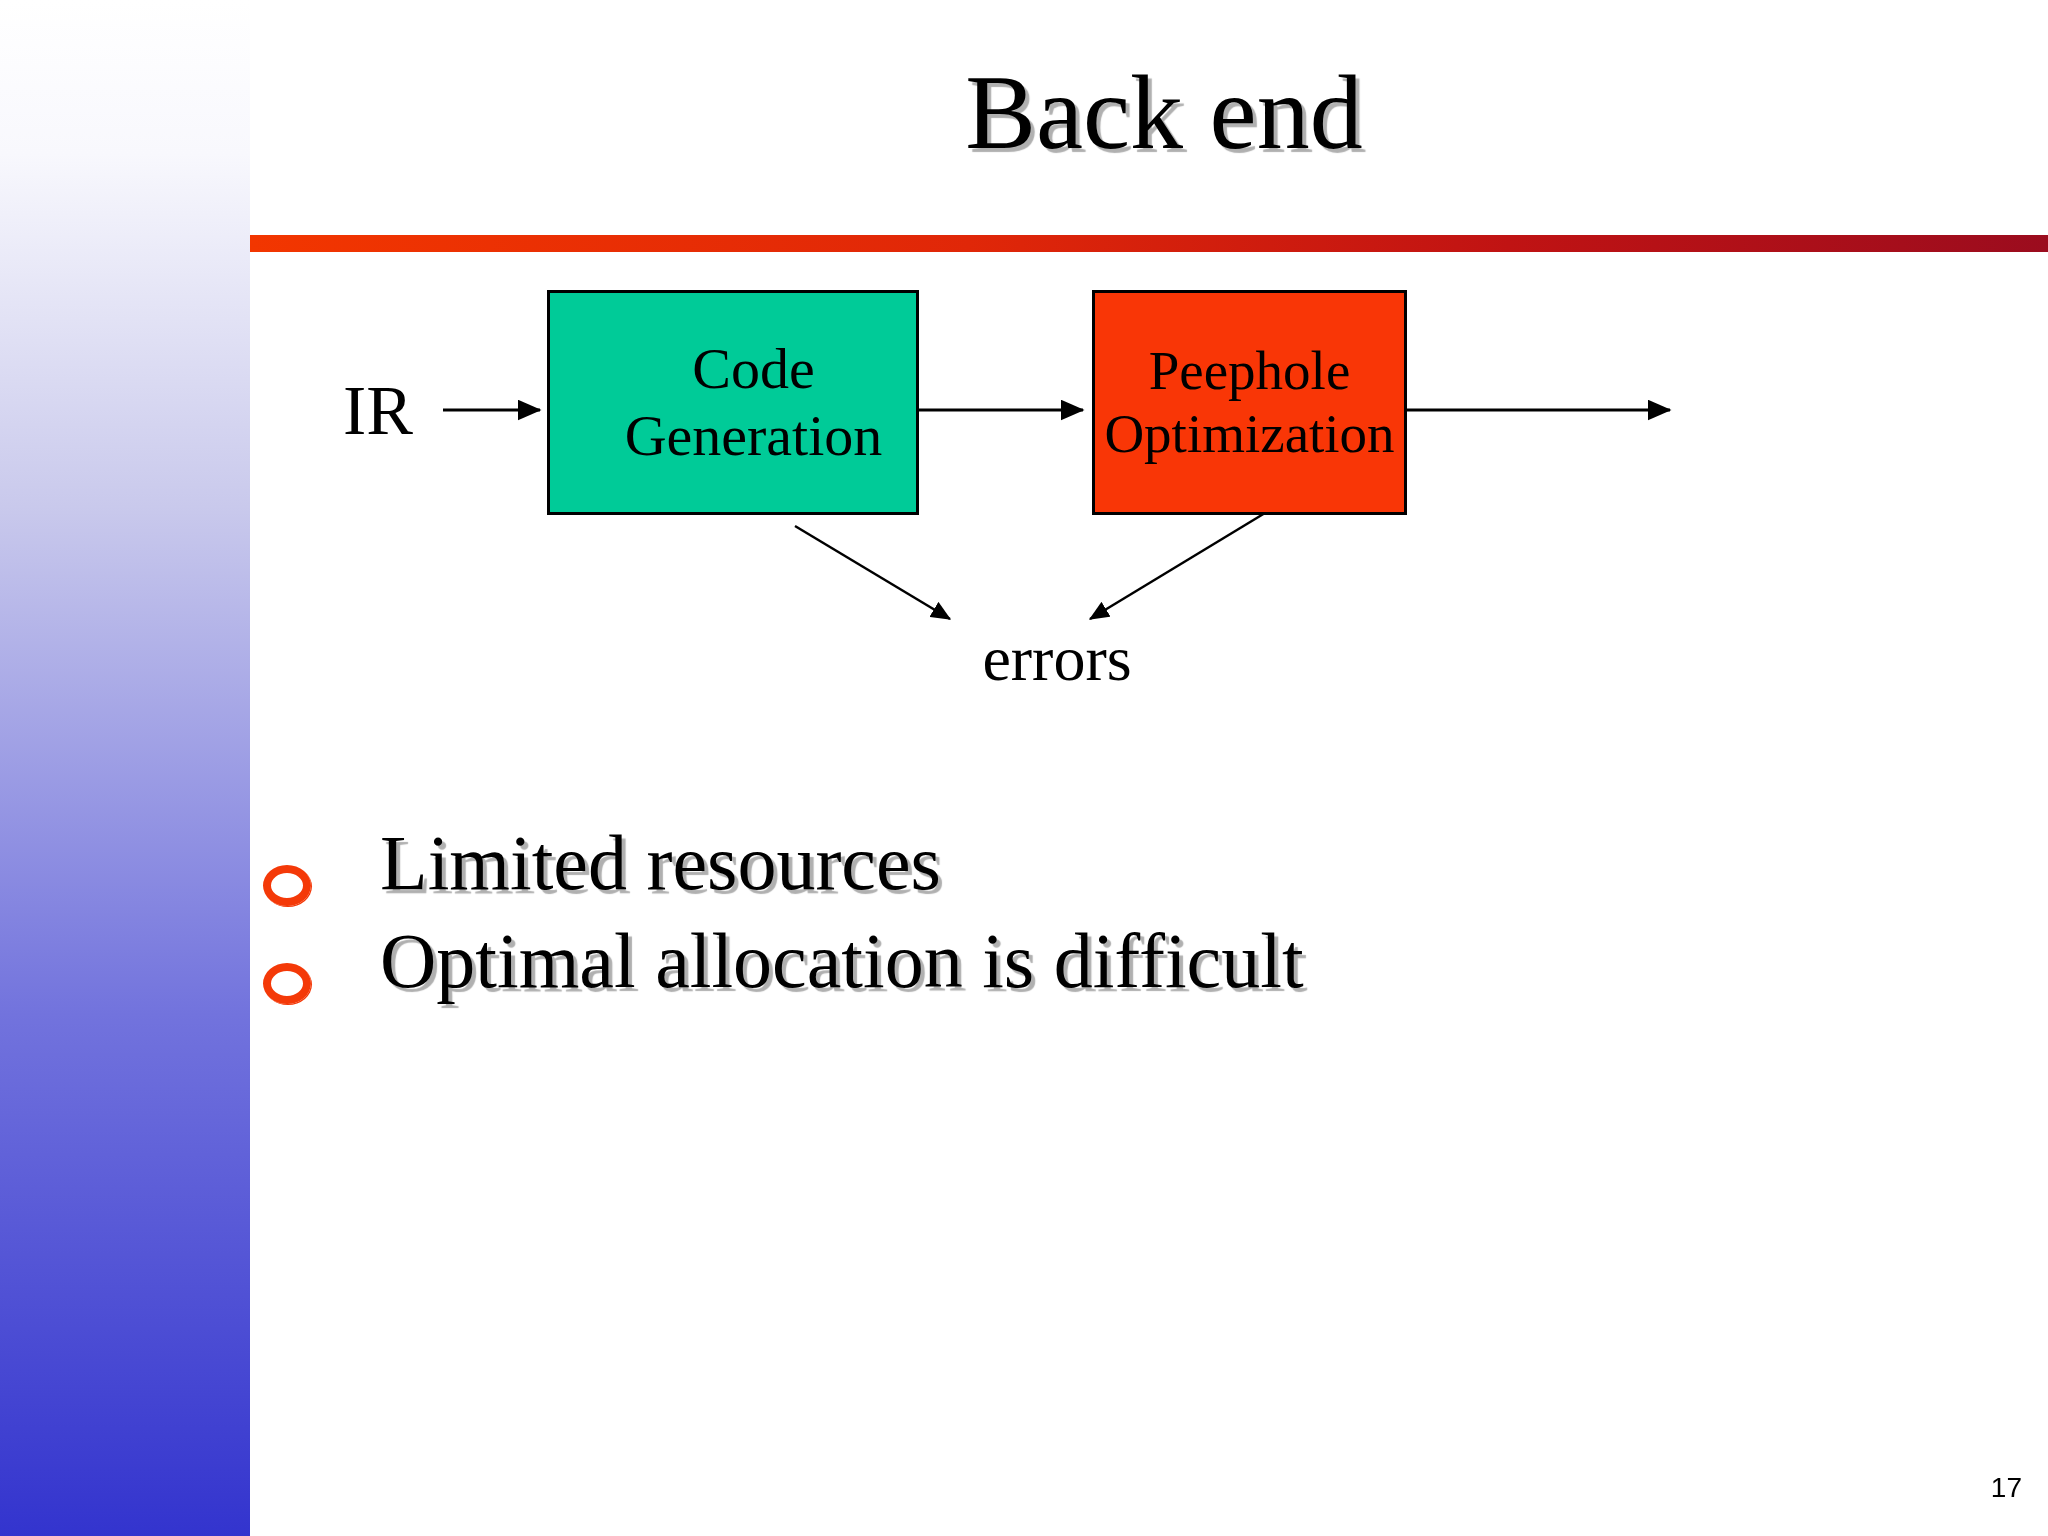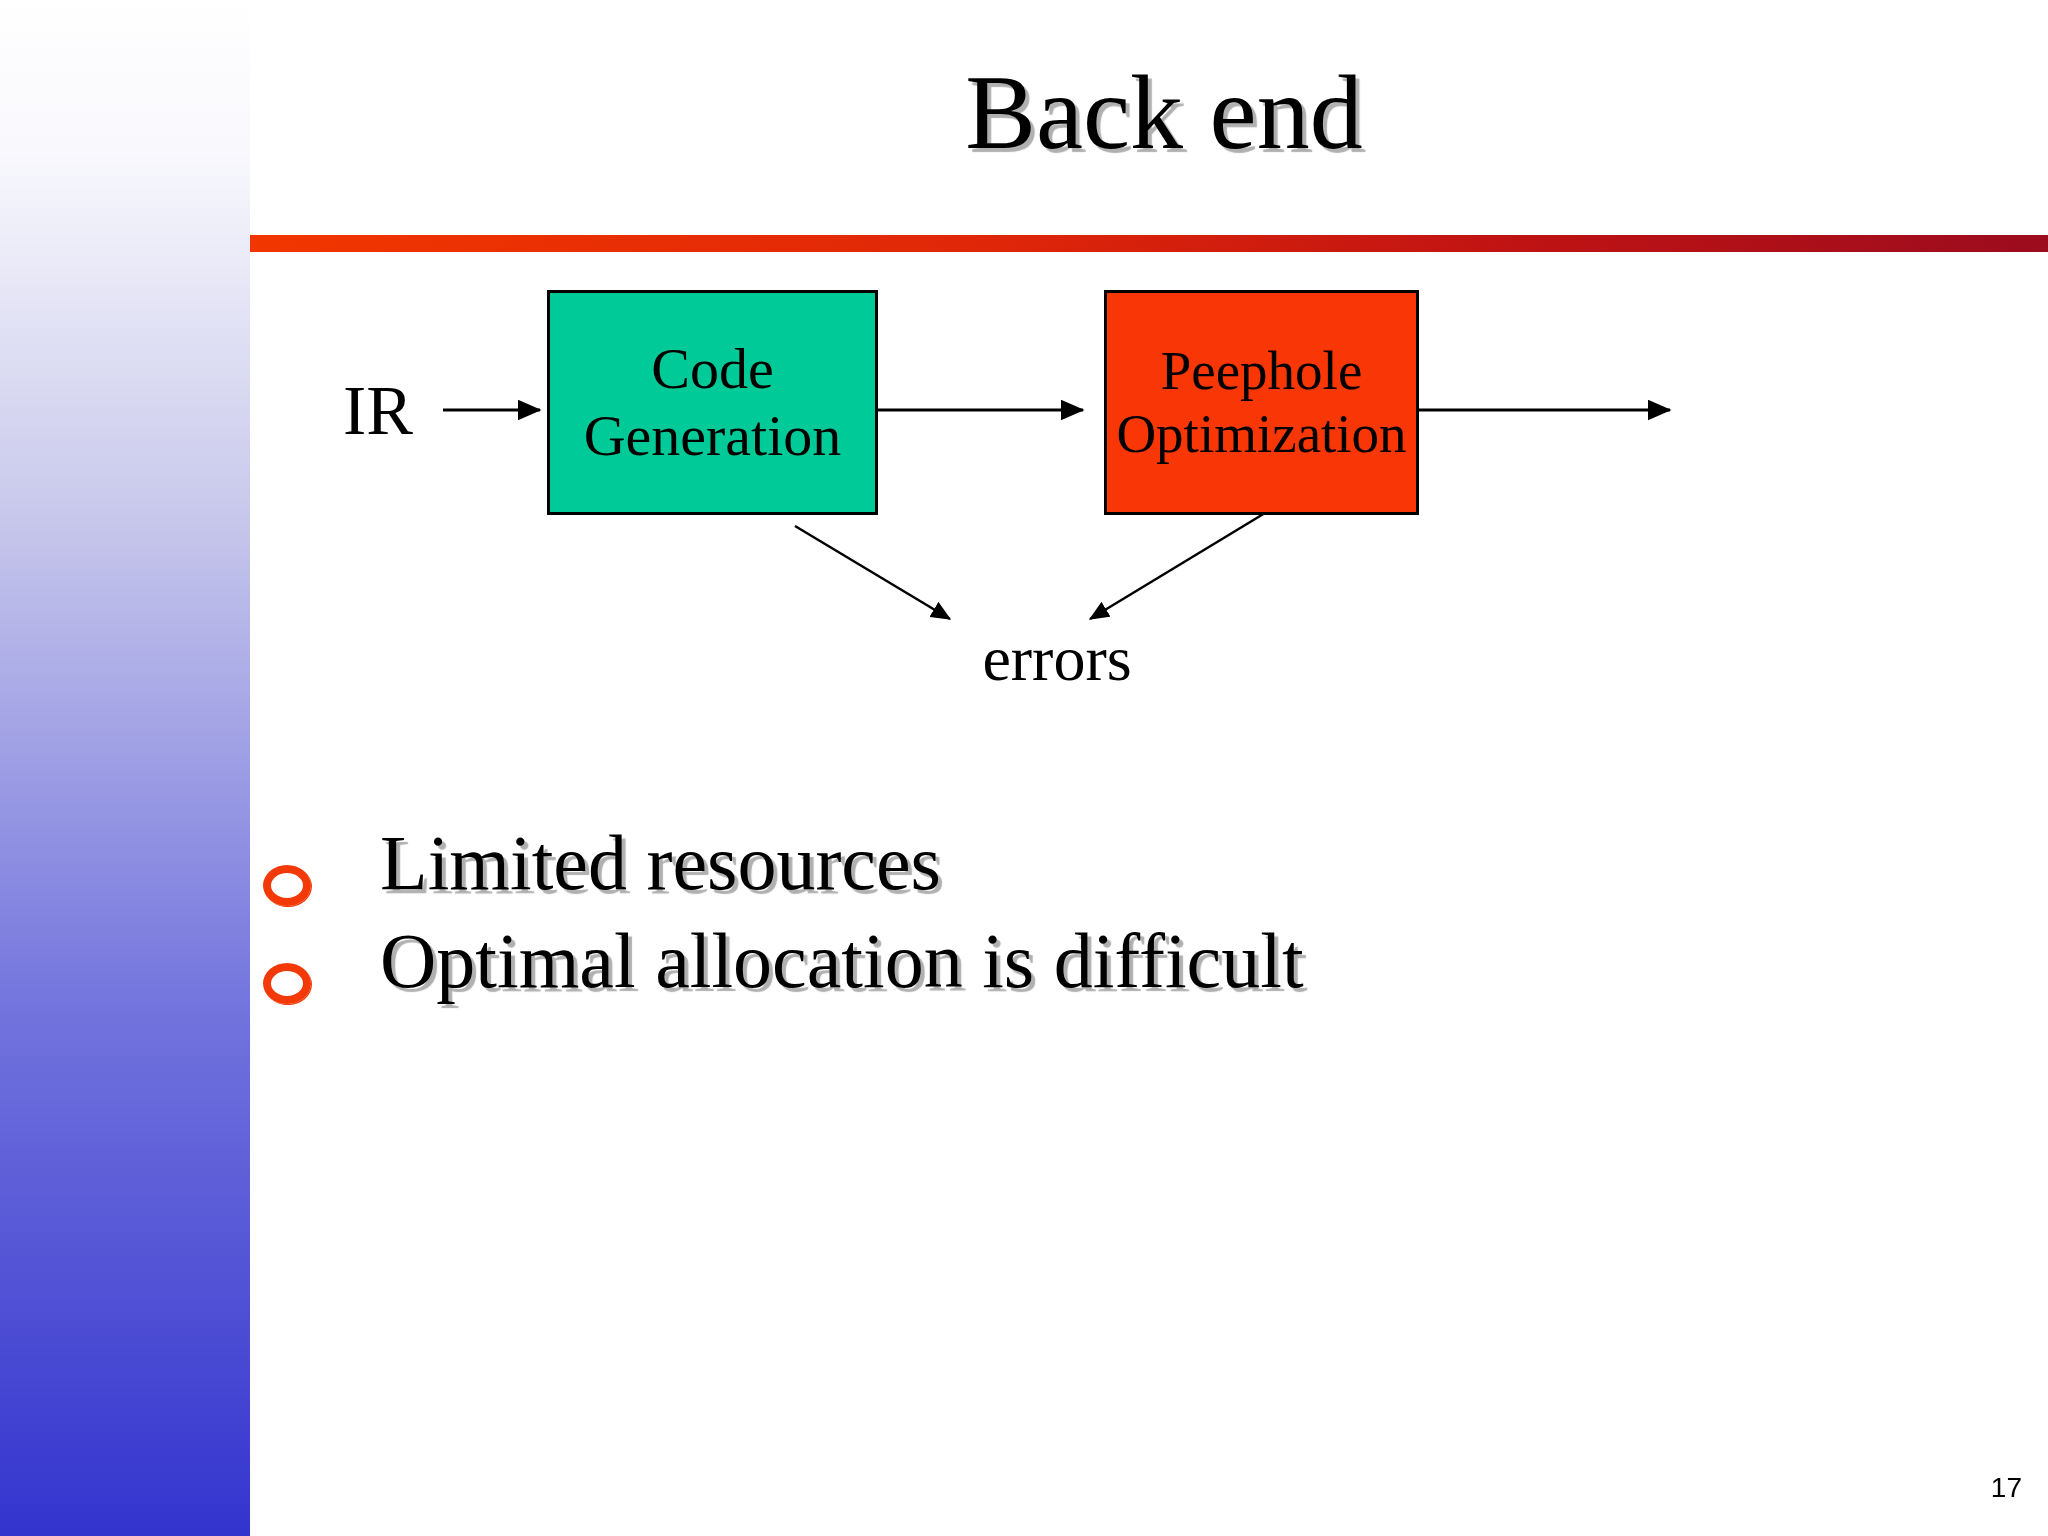--- a/index.html
+++ b/index.html
@@ -33,21 +33,21 @@
   
   .arrows{position:absolute;left:0;top:0;width:2048px;height:1536px;pointer-events:none;}
   .dbox{
     position:absolute;top:290px;height:219px;
     border:3px solid #000;
     display:flex;flex-direction:column;align-items:center;justify-content:center;
     text-align:center;
   }
   .dbox .bline{display:block;line-height:1.14;}
   .box-green{left:547px;width:325px;font-size:58px;}
-  .box-red{left:1092px;width:309px;font-size:55px;margin-left:12px;}
+  .box-red{left:1092px;width:309px;font-size:55px;}
   .dlabel{position:absolute;white-space:nowrap;}
   .lbl-ir{left:330px;top:376px;width:96px;text-align:center;font-size:70px;line-height:1;}
   .lbl-machine{left:1512px;top:326px;font-size:70px;line-height:1;}
   .lbl-errors{left:937px;top:627px;width:240px;text-align:center;font-size:64px;line-height:1;}
   
   .bullet-row{
     position:absolute;left:263px;display:flex;align-items:flex-end;margin-top:24px;
   }
   .row-1{top:796px;}
   .row-2{top:894px;}
@@ -89,21 +89,21 @@
     </defs>
     <line x1="443" y1="410" x2="540" y2="410" stroke="#000" stroke-width="3" marker-end="url(#ah)"></line>
     <line x1="878" y1="410" x2="1083" y2="410" stroke="#000" stroke-width="3" marker-end="url(#ah)"></line>
     <line x1="1407" y1="410" x2="1670" y2="410" stroke="#000" stroke-width="3" marker-end="url(#ah)"></line>
     <line x1="795" y1="526" x2="950" y2="619" stroke="#000" stroke-width="2.5" marker-end="url(#ah)"></line>
     <line x1="1265" y1="513" x2="1090" y2="619" stroke="#000" stroke-width="2.5" marker-end="url(#ah)"></line>
   </svg>
 
   <div class="dlabel lbl-ir">IR</div>
 
-  <div class="dbox box-green" style="background-color: rgb(0, 203, 152);">
+  <div class="dbox box-green" style="background-color: rgb(0, 203, 152); padding-left: 41px;">
     <span class="bline">Code</span>
     <span class="bline">Generation</span>
   </div>
 
   <div class="dbox box-red" style="background-color: rgb(249, 54, 6);">
     <span class="bline">Peephole</span>
     <span class="bline">Optimization</span>
   </div>
 
 

